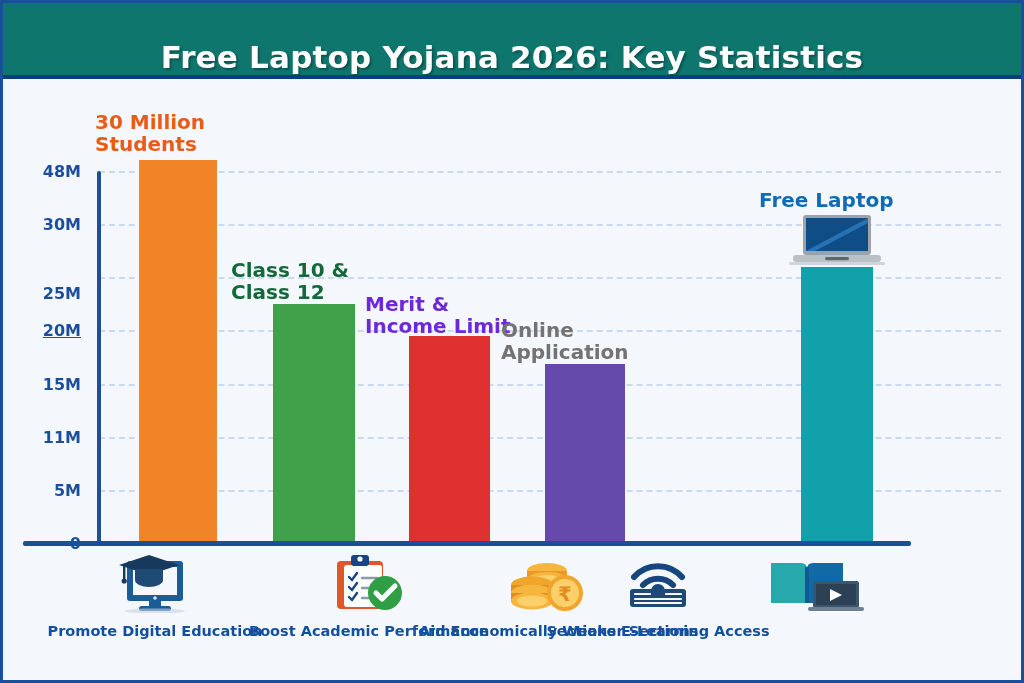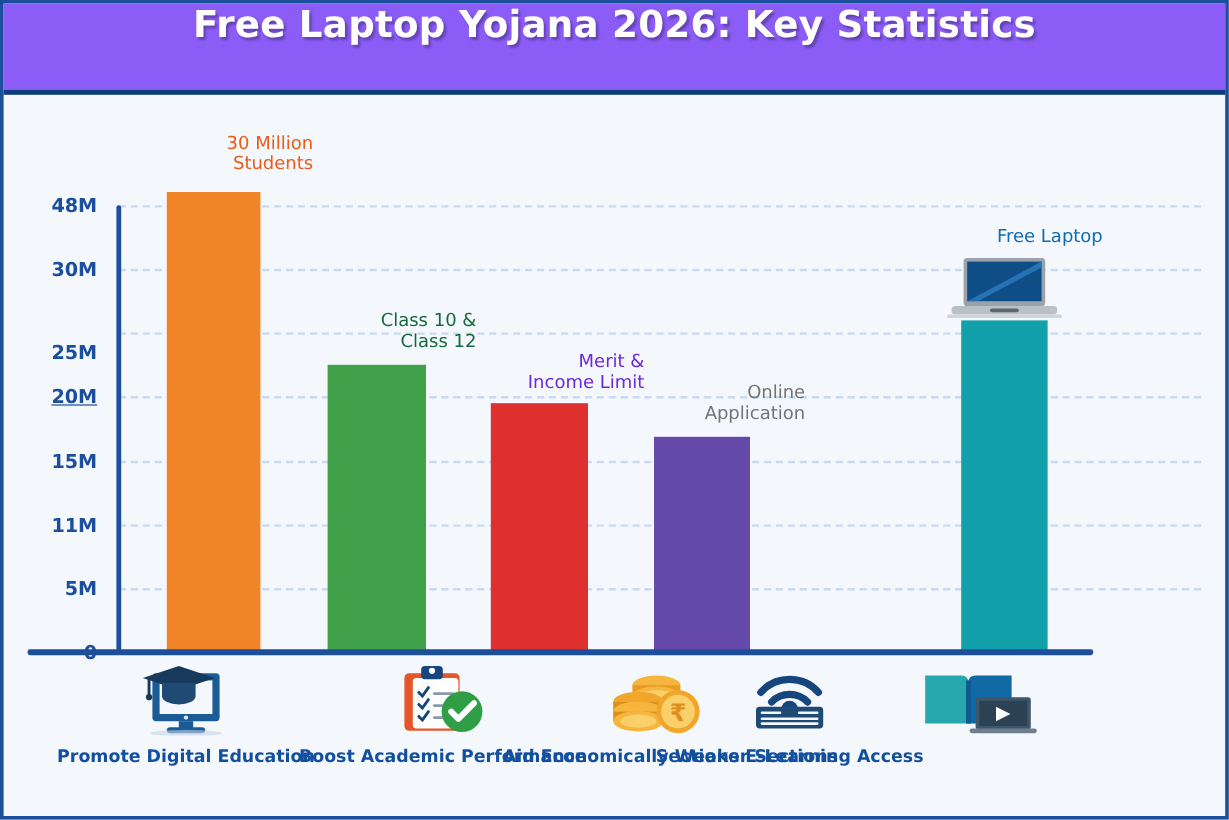--- a/index.html
+++ b/index.html
@@ -10,22 +10,22 @@
   }
   #poster{
     position:relative;width:1024px;height:683px;
     background:#f4f8fd;
     box-sizing:border-box;
     border:3px solid #1b4f9c;
   }
   
   #title-bar{
     position:absolute;left:0;top:0;width:1018px;height:72px;
-    background:#8b5cf6;
-    display:flex;align-items:flex-start;justify-content:center;
+    background:#0f766e;
+    display:flex;align-items:flex-end;justify-content:center;
   }
   #title-bar::after{
     content:"";position:absolute;left:0;right:0;bottom:-4px;height:4px;
     background:#0d3d7a;
   }
   #poster-title{
     color:#ffffff;
     font-size:31px;font-weight:bold;
     letter-spacing:.2px;
     text-shadow:2px 2px 2px rgba(0,0,0,.28);
@@ -52,22 +52,22 @@
   }
   #x-axis-line{
     position:absolute;left:20px;top:462px;width:888px;height:5px;
     background:#1b4f9c;border-radius:2px;
   }
   .bar{
     position:absolute;bottom:0;
   }
   .bar-label{
     position:absolute;
-    text-align:right;
-    font-size:15px;font-weight:normal;line-height:1.12;
+    text-align:left;
+    font-size:20px;font-weight:bold;line-height:1.12;
     white-space:pre-line;
     font-family:"DejaVu Sans", sans-serif;
   }
   
   #strip{
     position:absolute;left:0;top:548px;width:1018px;height:132px;
   }
   .strip-item{position:absolute;text-align:center;}
   .strip-icon{height:62px;display:flex;align-items:flex-end;justify-content:center;}
   .strip-caption{

